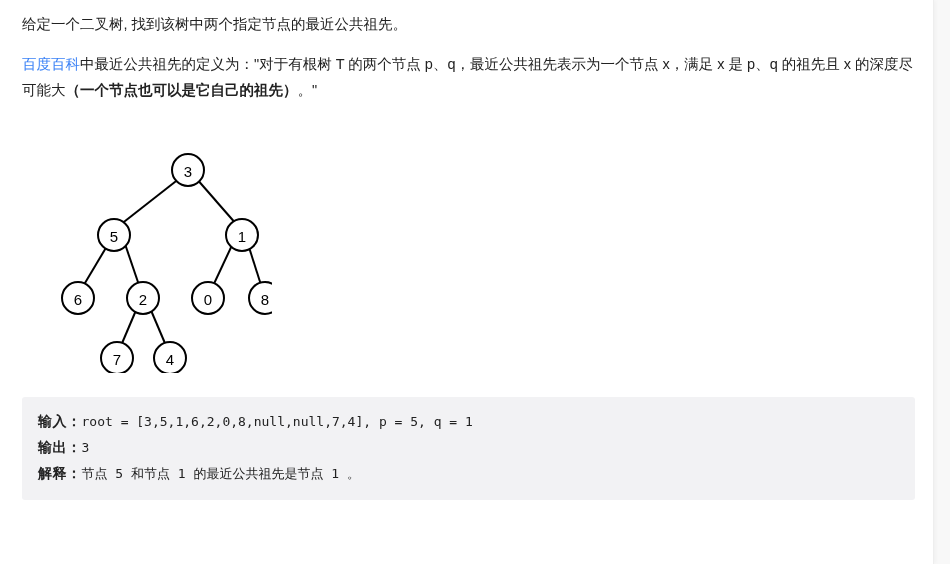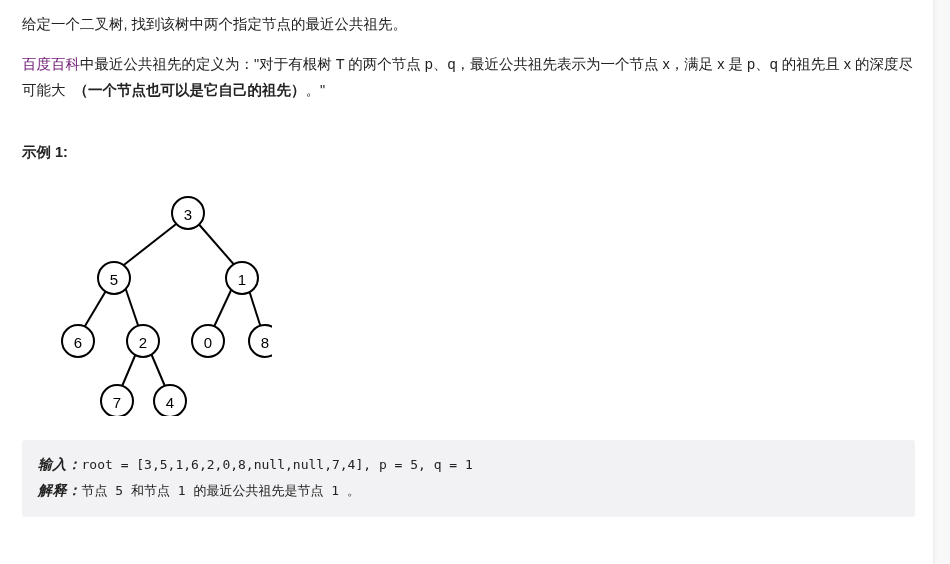--- a/index.html
+++ b/index.html
@@ -24,23 +24,23 @@
       line-height: 1.7;
       margin-bottom: 14px;
     }
     .definition {
       font-size: 14.5px;
       color: #222;
       line-height: 1.8;
       margin-bottom: 40px;
     }
     .link {
-      color: #701a75;
+      color: #3b82f6;
     }
-    .bold { font-weight: 700; margin-left: 8px; }
+    .bold { font-weight: 700; }
     .example-heading {
       font-size: 14.5px;
       font-weight: 700;
       color: #222;
       margin-bottom: 24px;
     }
     .tree-diagram {
       margin-left: 20px;
       margin-bottom: 20px;
     }
@@ -48,40 +48,38 @@
       background: #f2f2f4;
       border-radius: 3px;
       padding: 12px 16px 13px;
       font-size: 14px;
       color: #222;
       line-height: 1.85;
     }
     .sample-line .label {
       font-weight: 700;
       letter-spacing: 0.5px;
-      font-style: italic;
     }
     .mono {
       font-family: "Menlo", "Consolas", monospace;
       font-size: 13px;
       margin-top: 20px;
     }
   </style>
 </head>
 <body>
 
 <div class="page">
 
   <p class="intro">给定一个二叉树, 找到该树中两个指定节点的最近公共祖先。</p>
 
   <p class="definition">
     <a class="link">百度百科</a><span>中最近公共祖先的定义为："对于有根树 T 的两个节点 p、q，最近公共祖先表示为一个节点 x，满足 x 是 p、q 的祖先且 x 的深度尽可能大</span><span class="bold">（一个节点也可以是它自己的祖先）</span><span>。"</span>
   </p>
 
-  <p class="example-heading">示例 1:</p>
 
   <div class="tree-diagram">
     <svg width="230" height="230" viewBox="0 0 230 230">
       <g stroke="#000" stroke-width="2">
         <line x1="138" y1="35" x2="78" y2="82"></line>
         <line x1="154" y1="35" x2="195" y2="82"></line>
         <line x1="68" y1="98" x2="40" y2="145"></line>
         <line x1="82" y1="98" x2="98" y2="145"></line>
         <line x1="192" y1="98" x2="170" y2="145"></line>
         <line x1="205" y1="98" x2="220" y2="145"></line>
@@ -111,17 +109,20 @@
         <text x="128" y="216">4</text>
       </g>
     </svg>
   </div>
 
   <div class="sample-block">
     <div class="sample-line">
       <span class="label">输入：</span><span class="mono">root = [3,5,1,6,2,0,8,null,null,7,4], p = 5, q = 1</span>
     </div>
     <div class="sample-line">
+      <span class="label">输出：</span><span class="mono">3</span>
+    </div>
+    <div class="sample-line">
       <span class="label">解释：</span><span class="mono">节点 5 和节点 1 的最近公共祖先是节点 1 。</span>
     </div>
   </div>
 
 </div>
 
 </body></html>

